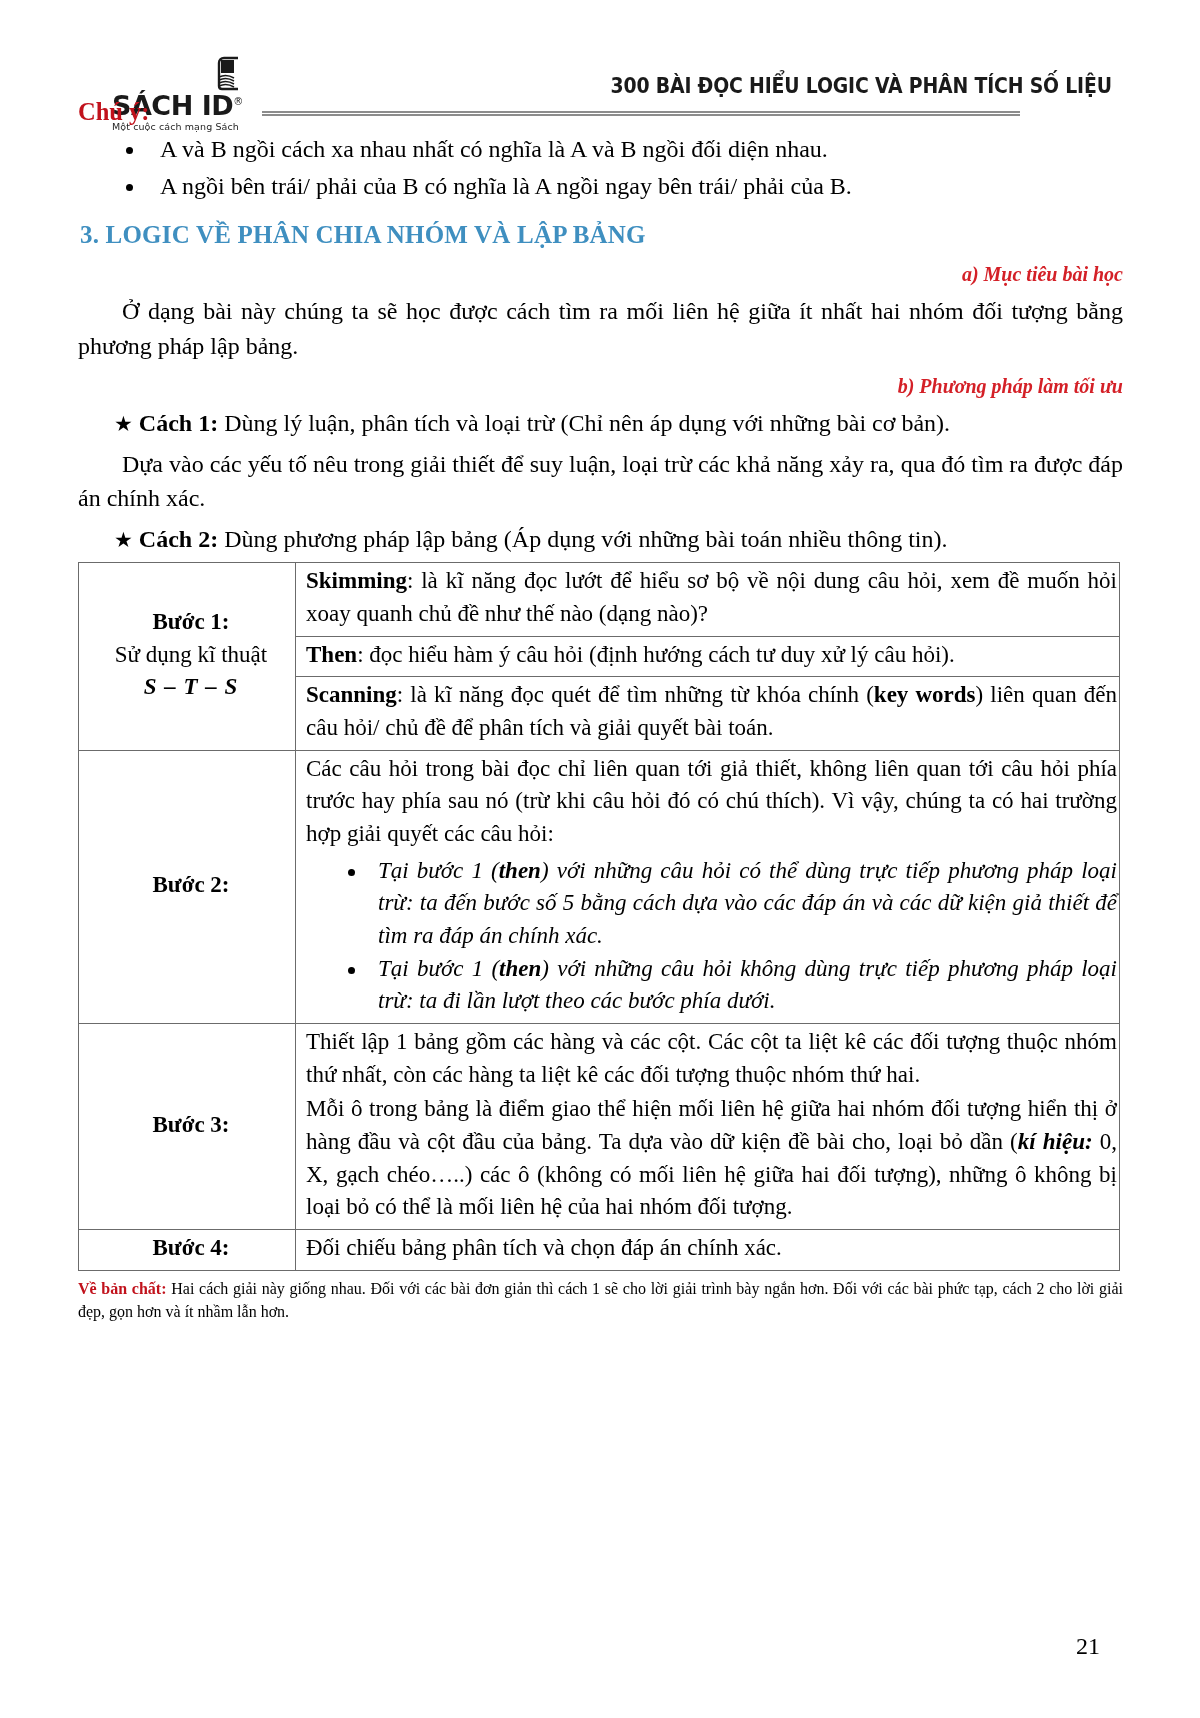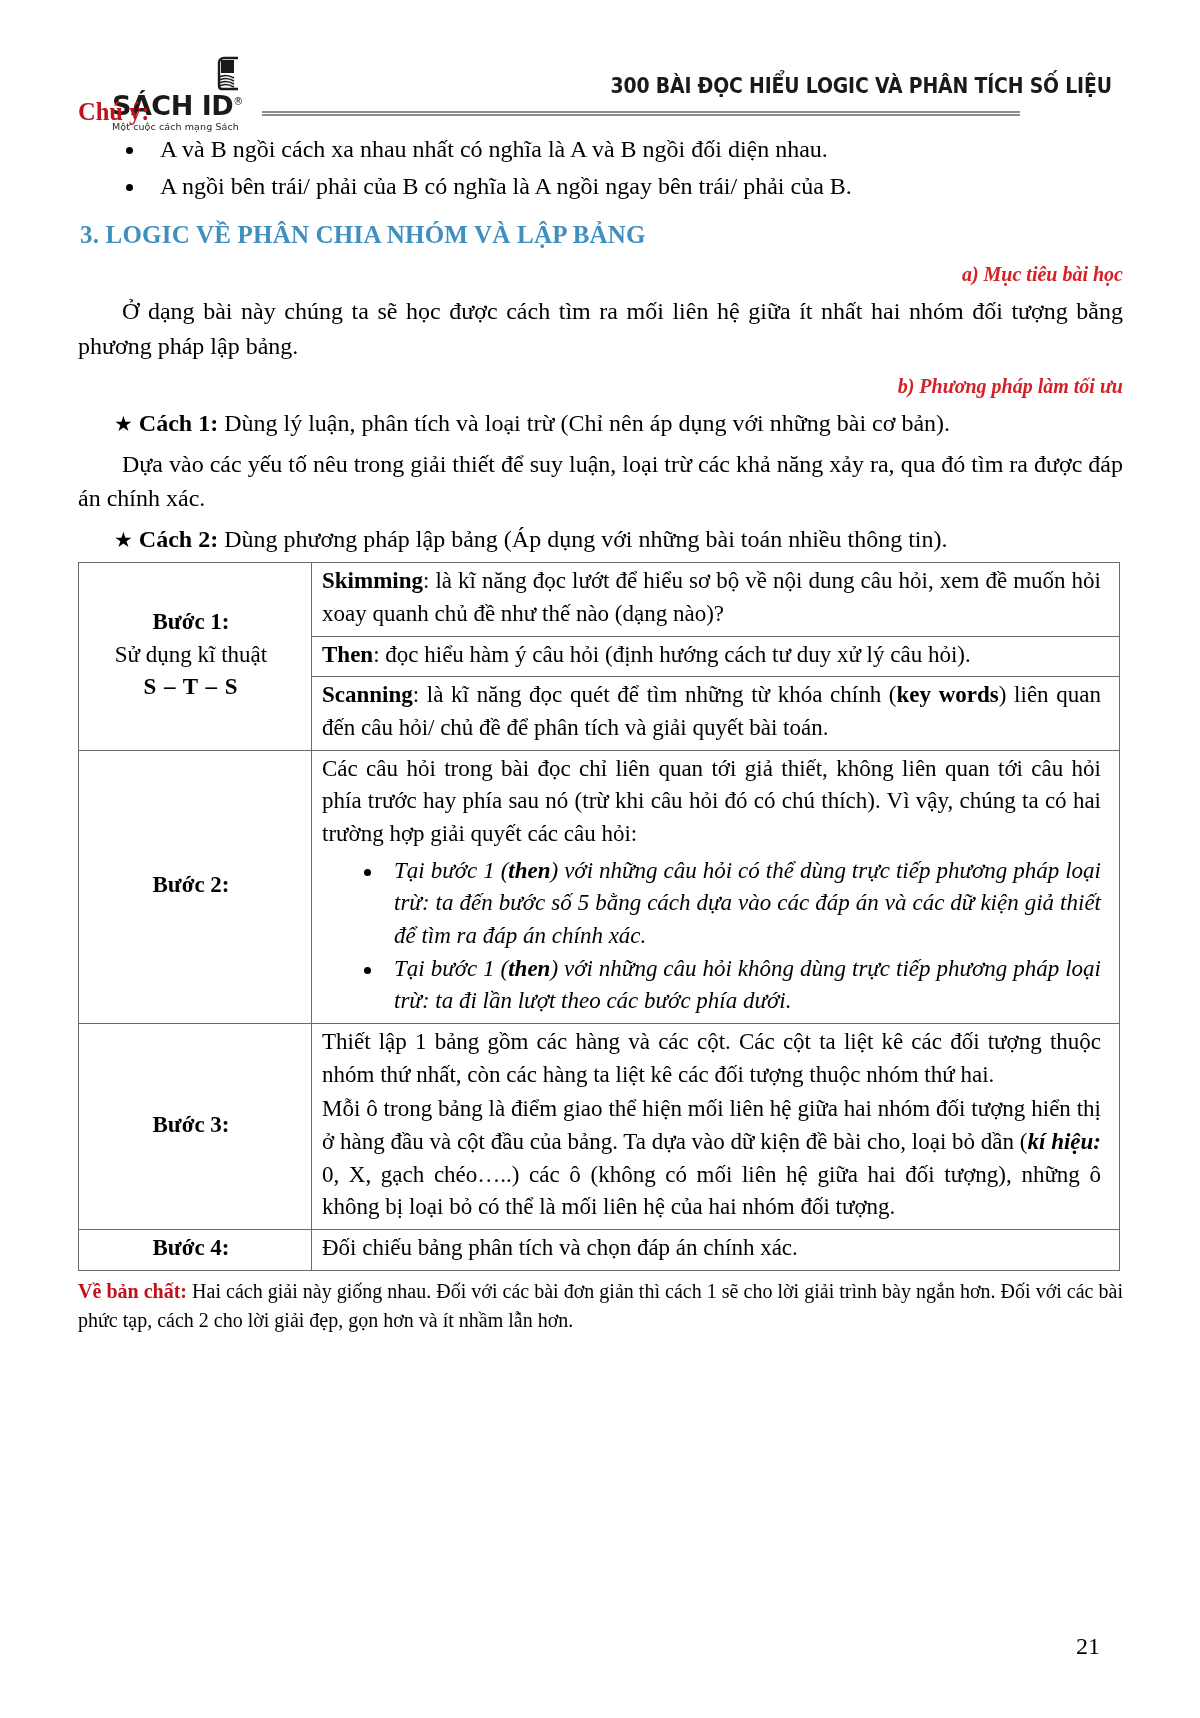--- a/index.html
+++ b/index.html
@@ -157,37 +157,37 @@
   
   table.steps {
     border-collapse: collapse;
     width: 1042px;
     margin-top: 4px;
     table-layout: fixed;
   }
   table.steps td {
     border: 1.5px solid #6b6b6b;
     vertical-align: middle;
-    padding: 2px 18px 5px 10px;
+    padding: 2px 2px 5px 10px;
     font-size: 23px;
     line-height: 1.42;
     margin-top: 47px;
   }
   td.step-label {
     width: 204px;
     text-align: center;
     padding: 6px 6px;
   }
   td.step-body {
     text-align: justify;
     padding: 4px 12px 8px 12px;
   }
   .label-main { font-weight: bold; display: block; }
   .label-line2 { display: block; }
-  .label-sts { display: block; font-weight: bold; letter-spacing: 1px; }
+  .label-sts { display: block; font-weight: bold; letter-spacing: 1px; font-style: italic; }
   ul.inner {
     list-style: none;
     margin: 4px 0 0 0;
     padding: 0;
     font-style: italic;
   }
   ul.inner > li {
     position: relative;
     padding-left: 72px;
     margin-bottom: 0;
@@ -201,21 +201,21 @@
     width: 7px;
     height: 7px;
     background: #000;
     border-radius: 50%;
   }
   .tbody-p { margin: 0 0 0 0; }
   .tbody-p + .tbody-p { margin-top: 2px; }
 
   
   .closing {
-    font-size: 20px;
+    font-size: 16px;
     line-height: 1.46;
     margin: 6px 0 0 0;
     text-align: justify;
   }
   .closing .red { color: #c1121c; font-weight: bold; }
   .pagenum {
     position: absolute;
     right: 100px;
     bottom: 58px;
     font-size: 24px;

